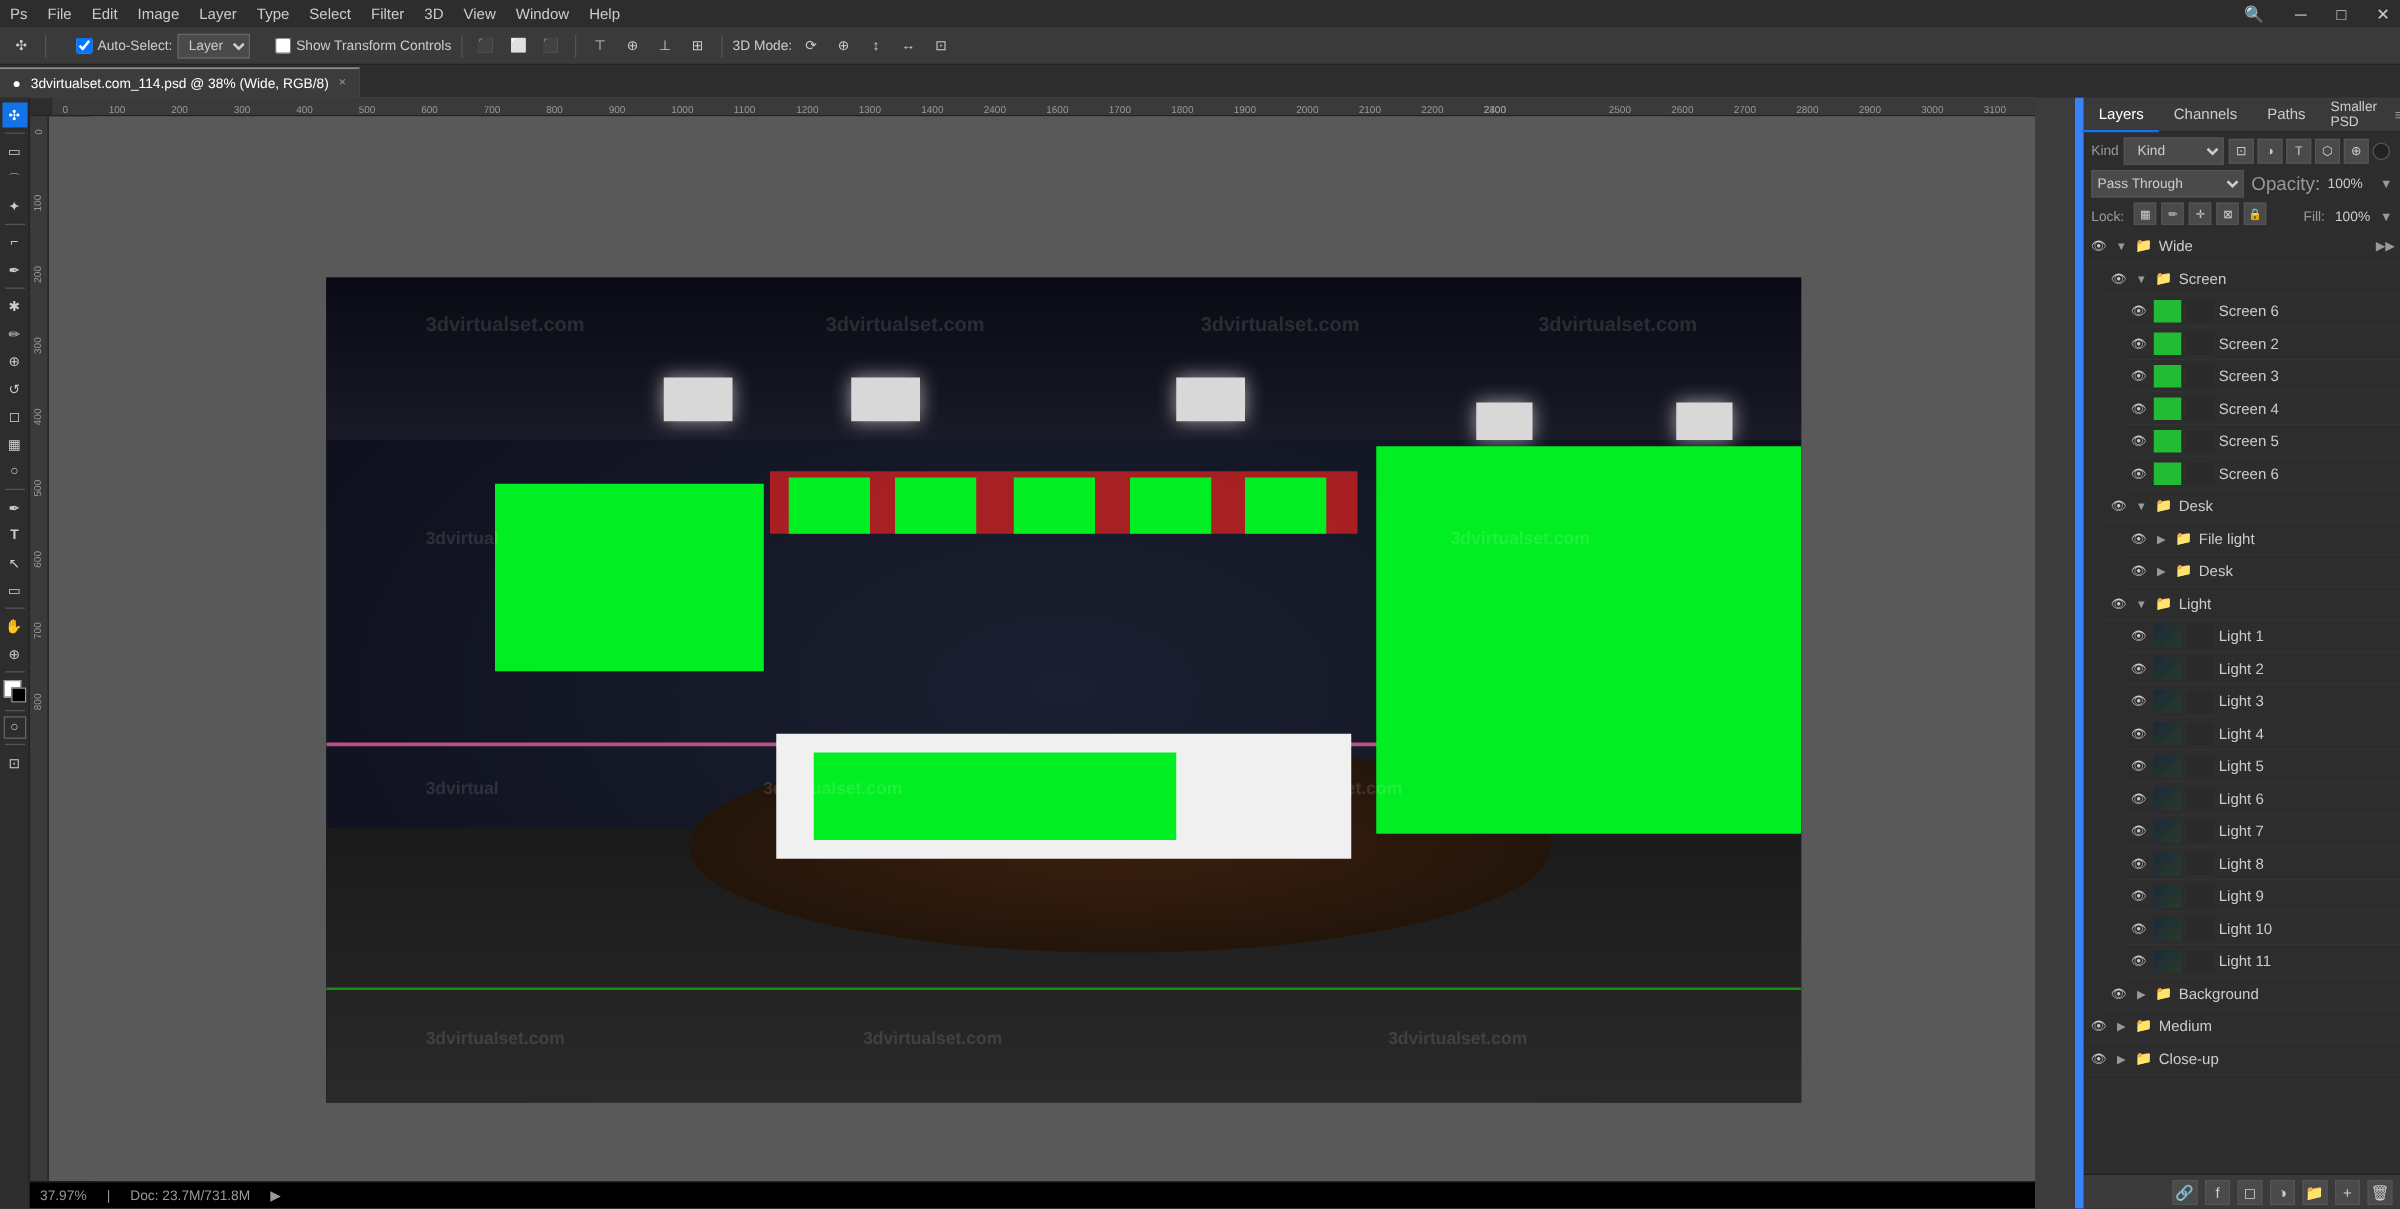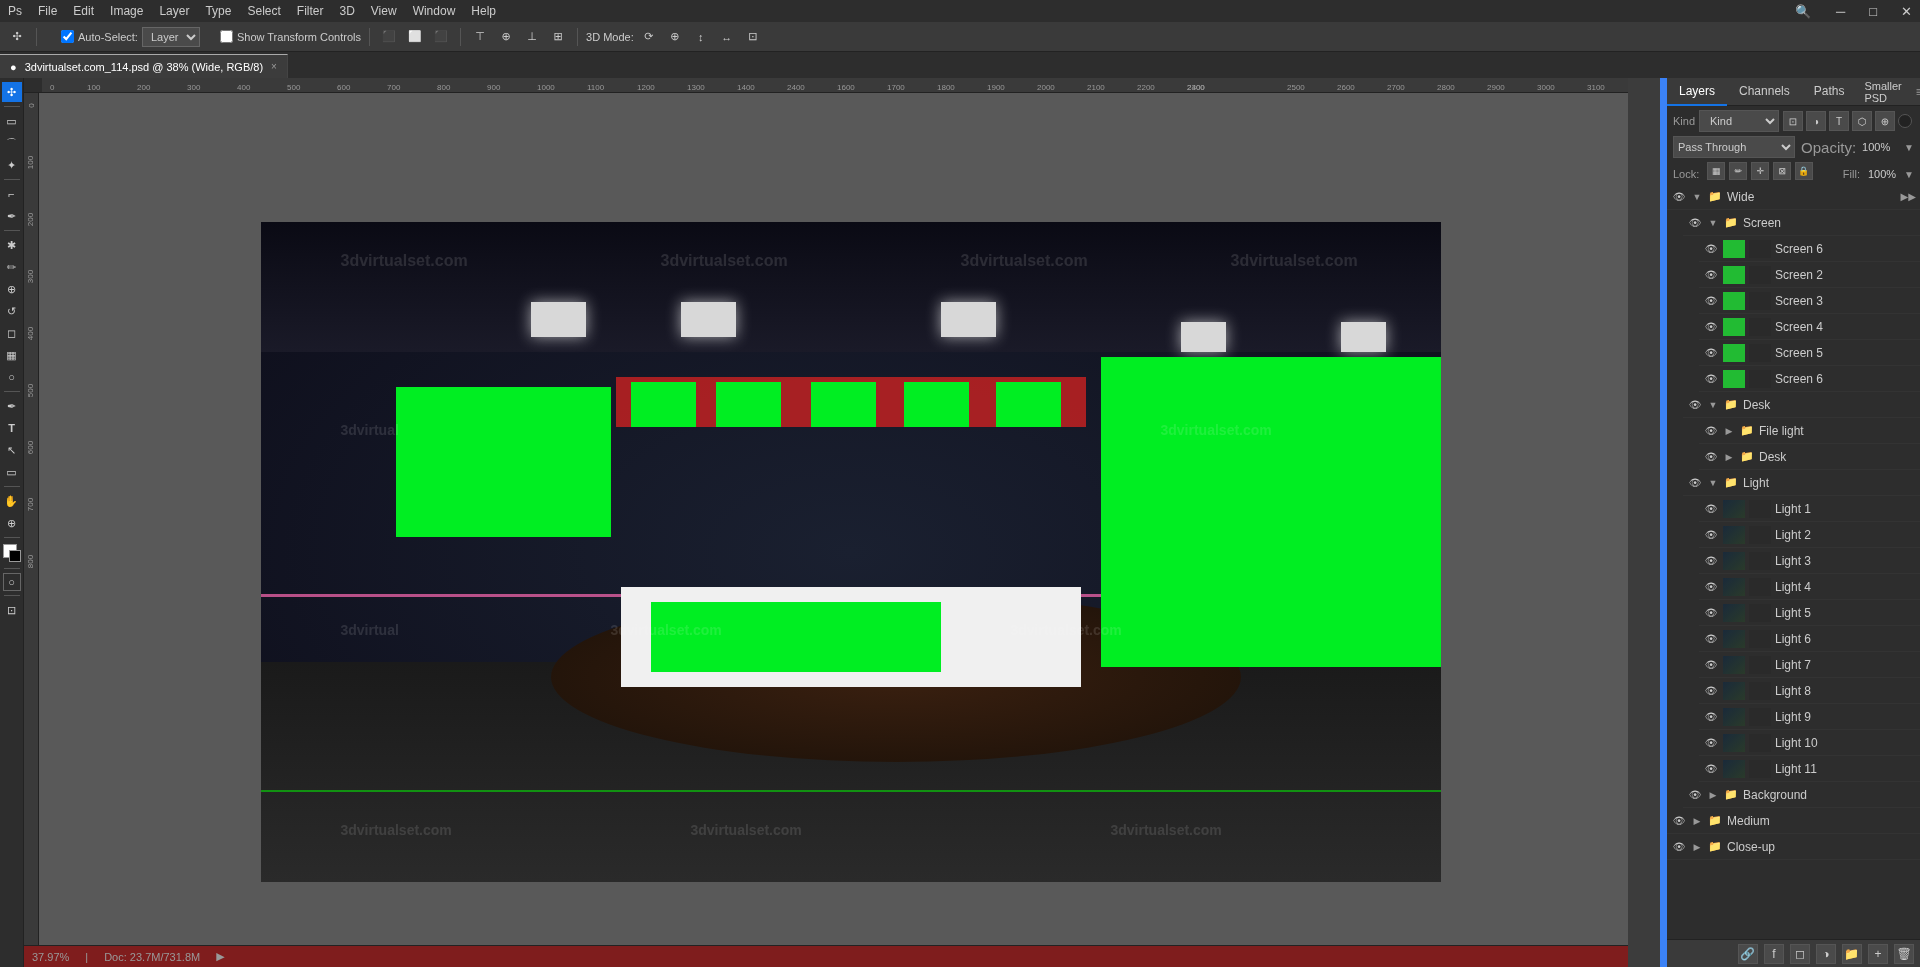--- a/index.html
+++ b/index.html
@@ -207,21 +207,21 @@
       color: rgba(255,255,255,0.12);
       font-size: 20px;
       font-weight: bold;
       white-space: nowrap;
       pointer-events: none;
     }
 
     
     #status-bar {
       height: 22px;
-      background: #7f1d1d;
+      background: #000000;
       border-top: 1px solid #222;
       display: flex;
       align-items: center;
       padding: 0 8px;
       gap: 16px;
       font-size: 11px;
       color: #999;
       flex-shrink: 0;
     }
 

